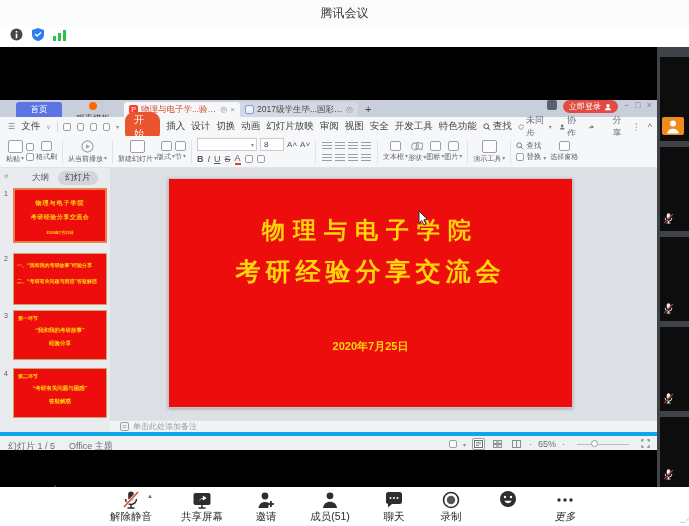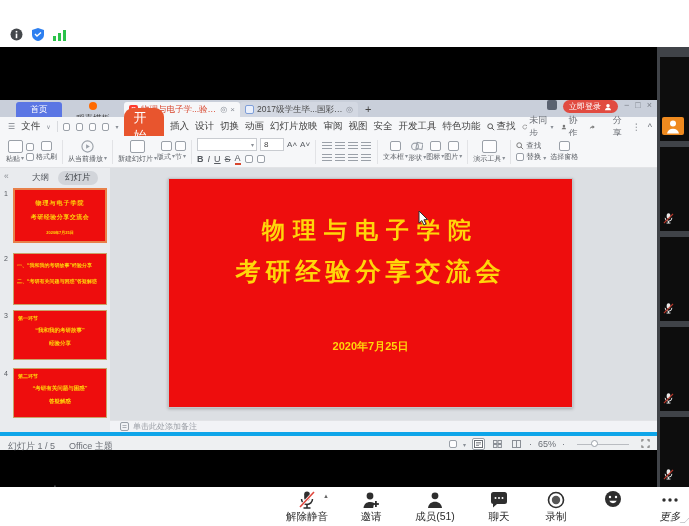--- a/index.html
+++ b/index.html
@@ -27,21 +27,21 @@
   .doc2-ico{width:9px;height:9px;border-radius:2px;background:#eaf0fc;border:1px solid #7e9fd8;box-sizing:border-box;flex:0 0 auto;}
   .tab-x,.tab-pin{color:#8a8f98;font-size:8px;}
   .newtab{margin-left:7px;color:#444;font-size:11px;line-height:15px;}
   .tab-right{margin-left:auto;display:flex;align-items:flex-start;gap:6px;padding-right:6px;height:17px;}
   .mini-dark{width:10px;height:10px;border-radius:2px;background:#5a6270;}
   .login-pill{display:flex;align-items:center;gap:3px;background:#e14b41;color:#fff;font-size:8px;border-radius:8px;padding:1px 6px;}
   .winbtn{color:#7d828b;font-size:9px;line-height:10px;}
 
   .menubar{left:0;top:17px;width:658px;height:19px;background:#f6f7f9;display:flex;align-items:center;font-size:9.5px;color:#3e3e3e;gap:6px;padding-left:8px;box-sizing:border-box;}
   .menu-item{white-space:nowrap;}
-  .home-pill{background:#e8552e;color:#fff;border-radius:9px;padding:1px 9px;font-size:13px;}
+  .home-pill{background:#e8552e;color:#fff;border-radius:9px;padding:1px 9px;font-size:10px;}
   .msep{width:1px;height:11px;background:#d8dade;}
   .menubar-right{margin-left:auto;display:flex;align-items:center;gap:7px;color:#6b6f76;font-size:9px;padding-right:6px;}
 
   .ribbon{left:0;top:36px;width:658px;height:32px;background:#f6f7f9;border-bottom:1px solid #e2e3e6;box-sizing:border-box;display:flex;align-items:center;padding-left:6px;}
   .vsep{width:1px;height:24px;background:#e2e3e6;margin:0 5px;}
   .rit{display:flex;flex-direction:column;align-items:center;gap:1px;font-size:7px;color:#5a5e64;white-space:nowrap;}
   .gi{display:inline-block;width:11px;height:10px;border:1px solid #9aa0a8;border-radius:2px;background:#fdfdfe;box-sizing:border-box;}
   .gi.b{width:15px;height:13px;}
   .gi.sm{width:8px;height:8px;}
   .cr{font-size:6px;color:#8a8f96;}
@@ -82,37 +82,40 @@
 
   .statusbar{left:0;top:332px;width:658px;height:18px;background:#eef0f2;border-top:4px solid #0ea5e9;box-sizing:border-box;font-size:9px;color:#6b6f76;}
   .sb-l{position:absolute;left:8px;top:4px;display:flex;gap:14px;}
   .sb-r{position:absolute;right:8px;top:2px;display:flex;align-items:center;gap:6px;}
   .viewico{display:inline-flex;align-items:center;justify-content:center;width:13px;height:12px;border-radius:2px;}
   .viewico.active{background:#fff;border:1px solid #9aa0a8;box-sizing:border-box;}
   .ztrack{position:relative;width:52px;height:1px;background:#b9bcc1;}
   .zknob{position:absolute;left:14px;top:-3.5px;width:7px;height:7px;border-radius:50%;background:#fff;border:1px solid #9aa0a8;box-sizing:border-box;}
 
   
-  .mtoolbar{left:0;top:487px;width:689px;height:39px;background:#fff;display:flex;justify-content:flex-end;gap:19px;padding-top:2px;box-sizing:border-box;}
+  .mtoolbar{left:0;top:487px;width:689px;height:39px;background:#fff;display:flex;justify-content:center;gap:19px;padding-top:2px;box-sizing:border-box;}
   .titem{display:flex;flex-direction:column;align-items:center;width:52px;}
   .titem .lbl{font-size:10.5px;color:#2b2b2b;margin-top:0px;white-space:nowrap;}
   .irow{position:relative;height:21px;display:flex;align-items:center;}
   .uparrow{position:absolute;right:-12px;top:4px;font-size:6px;color:#666;}
 
   
   .sidebar{left:657px;top:47px;width:32px;height:440px;background:#404348;}
   .tile{position:absolute;left:3px;width:29px;background:#0d0d0d;}
   .tbadge{position:absolute;left:2px;bottom:2px;}
   .resize-h{left:681px;top:517px;width:6px;height:6px;border-right:1.5px solid #b9bcc1;border-bottom:1.5px solid #b9bcc1;transform:skew(-45deg,0deg) scale(.7);}
 </style>
 </head>
 <body>
 
 <div id="stage">
 
+  <div class="abs titlebar">
+    <div class="t">腾讯会议</div>
+  </div>
 
   <div class="abs iconrow">
     <span>
       <svg width="13" height="13" viewBox="0 0 13 13">
           <circle cx="6.5" cy="6.5" r="6" fill="#44474b"></circle>
           <rect x="5.7" y="5.6" width="1.6" height="4.6" fill="#fff"></rect>
           <rect x="5.7" y="2.9" width="1.6" height="1.6" fill="#fff"></rect>
         </svg>
     </span>
     <span>
@@ -530,20 +533,30 @@
             <rect x="7.2" y="1.5" width="5.6" height="9" rx="2.8" fill="#2e2e2e"></rect>
             <path d="M4.5 9a5.5 5.5 0 0 0 11 0" fill="none" stroke="#2e2e2e" stroke-width="1.5"></path>
             <path d="M10 14.5V18M6.5 18h7" stroke="#2e2e2e" stroke-width="1.5"></path>
             <line x1="3" y1="17" x2="17" y2="2" stroke="#fff" stroke-width="3"></line>
             <line x1="3" y1="17" x2="17" y2="2" stroke="#e0473d" stroke-width="1.6"></line>
           </svg>
         <span class="uparrow">▲</span>
       </span>
       <span class="lbl">解除静音</span>
     </div>
+    <div class="titem">
+      <span class="irow">
+        <svg width="20" height="20" viewBox="0 0 20 20">
+            <rect x="1.5" y="3" width="17" height="12" rx="2" fill="#2e2e2e"></rect>
+            <path d="M6.8 12c.5-2.6 2.2-4 4.3-4.2L10.4 5.6 14.8 8l-3.9 2.6-.4-2c-1.7.4-2.9 1.5-3.7 3.4z" fill="#fff"></path>
+            <path d="M10 15v3M6.5 18h7" stroke="#2e2e2e" stroke-width="1.5"></path>
+          </svg>
+      </span>
+      <span class="lbl">共享屏幕</span>
+    </div>
     <div class="titem" style="width:38px;">
       <span class="irow">
         <svg width="20" height="20" viewBox="0 0 20 20" fill="#2e2e2e">
             <circle cx="9" cy="6" r="3.4"></circle>
             <path d="M2.5 18c.5-4 3-6 6.5-6 1.6 0 3 .4 4.1 1.1l-.9 4.9z"></path>
             <rect x="14" y="11" width="1.8" height="6"></rect>
             <rect x="11.9" y="13.1" width="6" height="1.8"></rect>
           </svg>
       </span>
       <span class="lbl">邀请</span>

